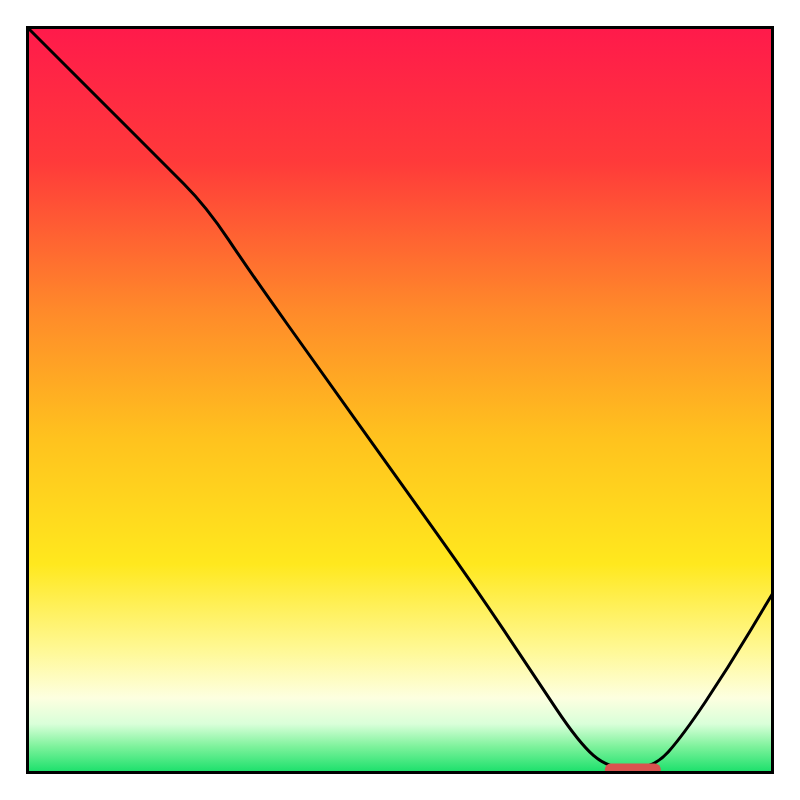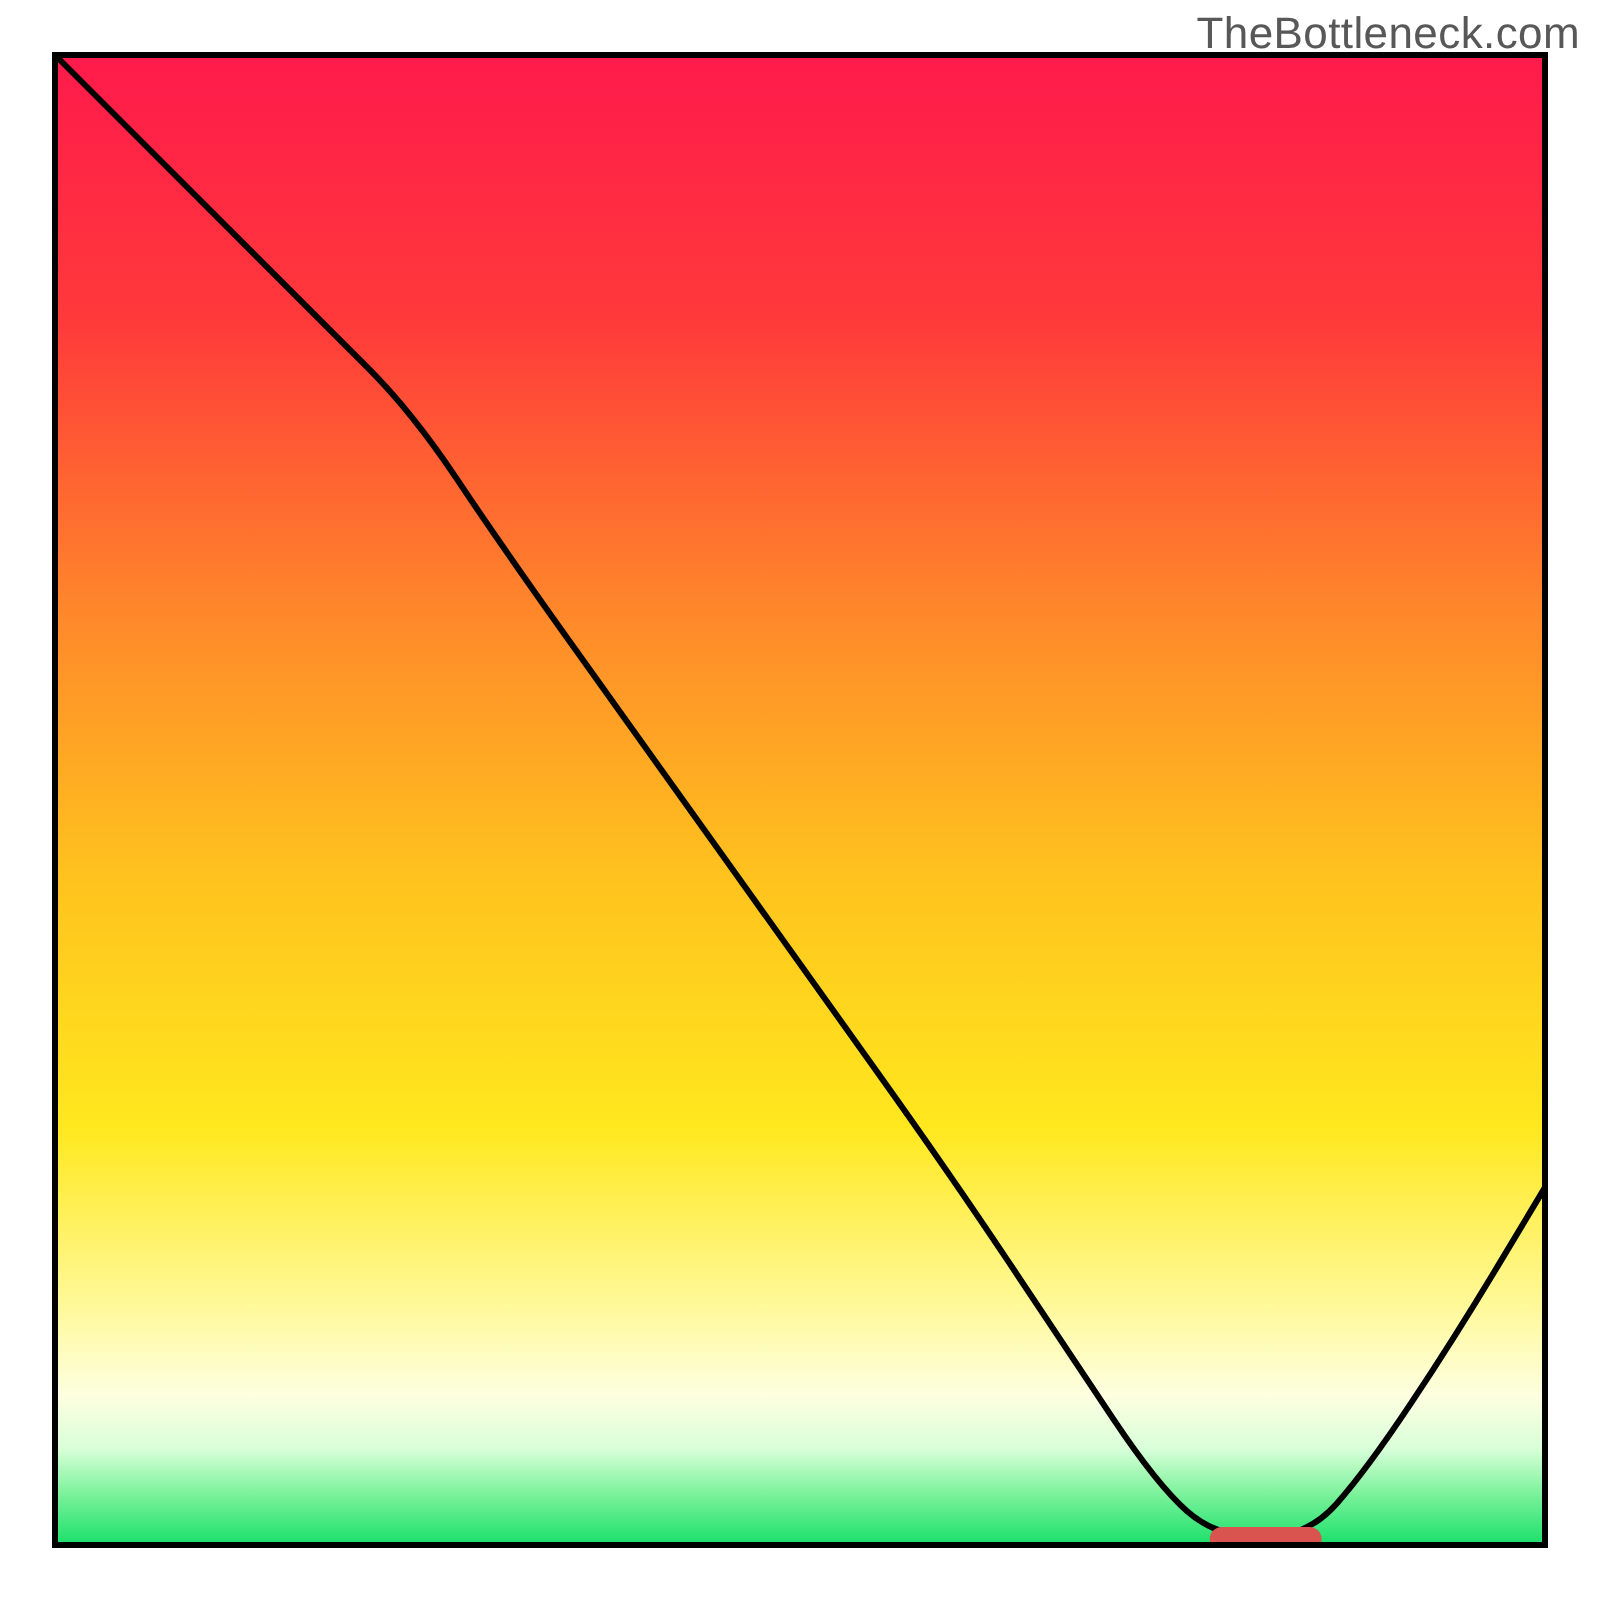--- a/index.html
+++ b/index.html
@@ -36,21 +36,20 @@
   .plot svg {
     display: block;
     width: 748px;
     height: 748px;
   }
 </style>
 </head>
 <body>
 
 <div class="wrap">
-  <div class="watermark">TheBottleneck.com</div>
 
   <div class="plot">
     <svg viewBox="0 0 748 748">
       <defs>
         <linearGradient id="bg-grad" x1="0" y1="0" x2="0" y2="1">
 
         <stop offset="0.00%" stop-color="#ff1a4b"></stop>
             <stop offset="18.00%" stop-color="#ff3a3a"></stop>
             <stop offset="38.00%" stop-color="#ff8a2a"></stop>
             <stop offset="55.00%" stop-color="#ffc21e"></stop>

